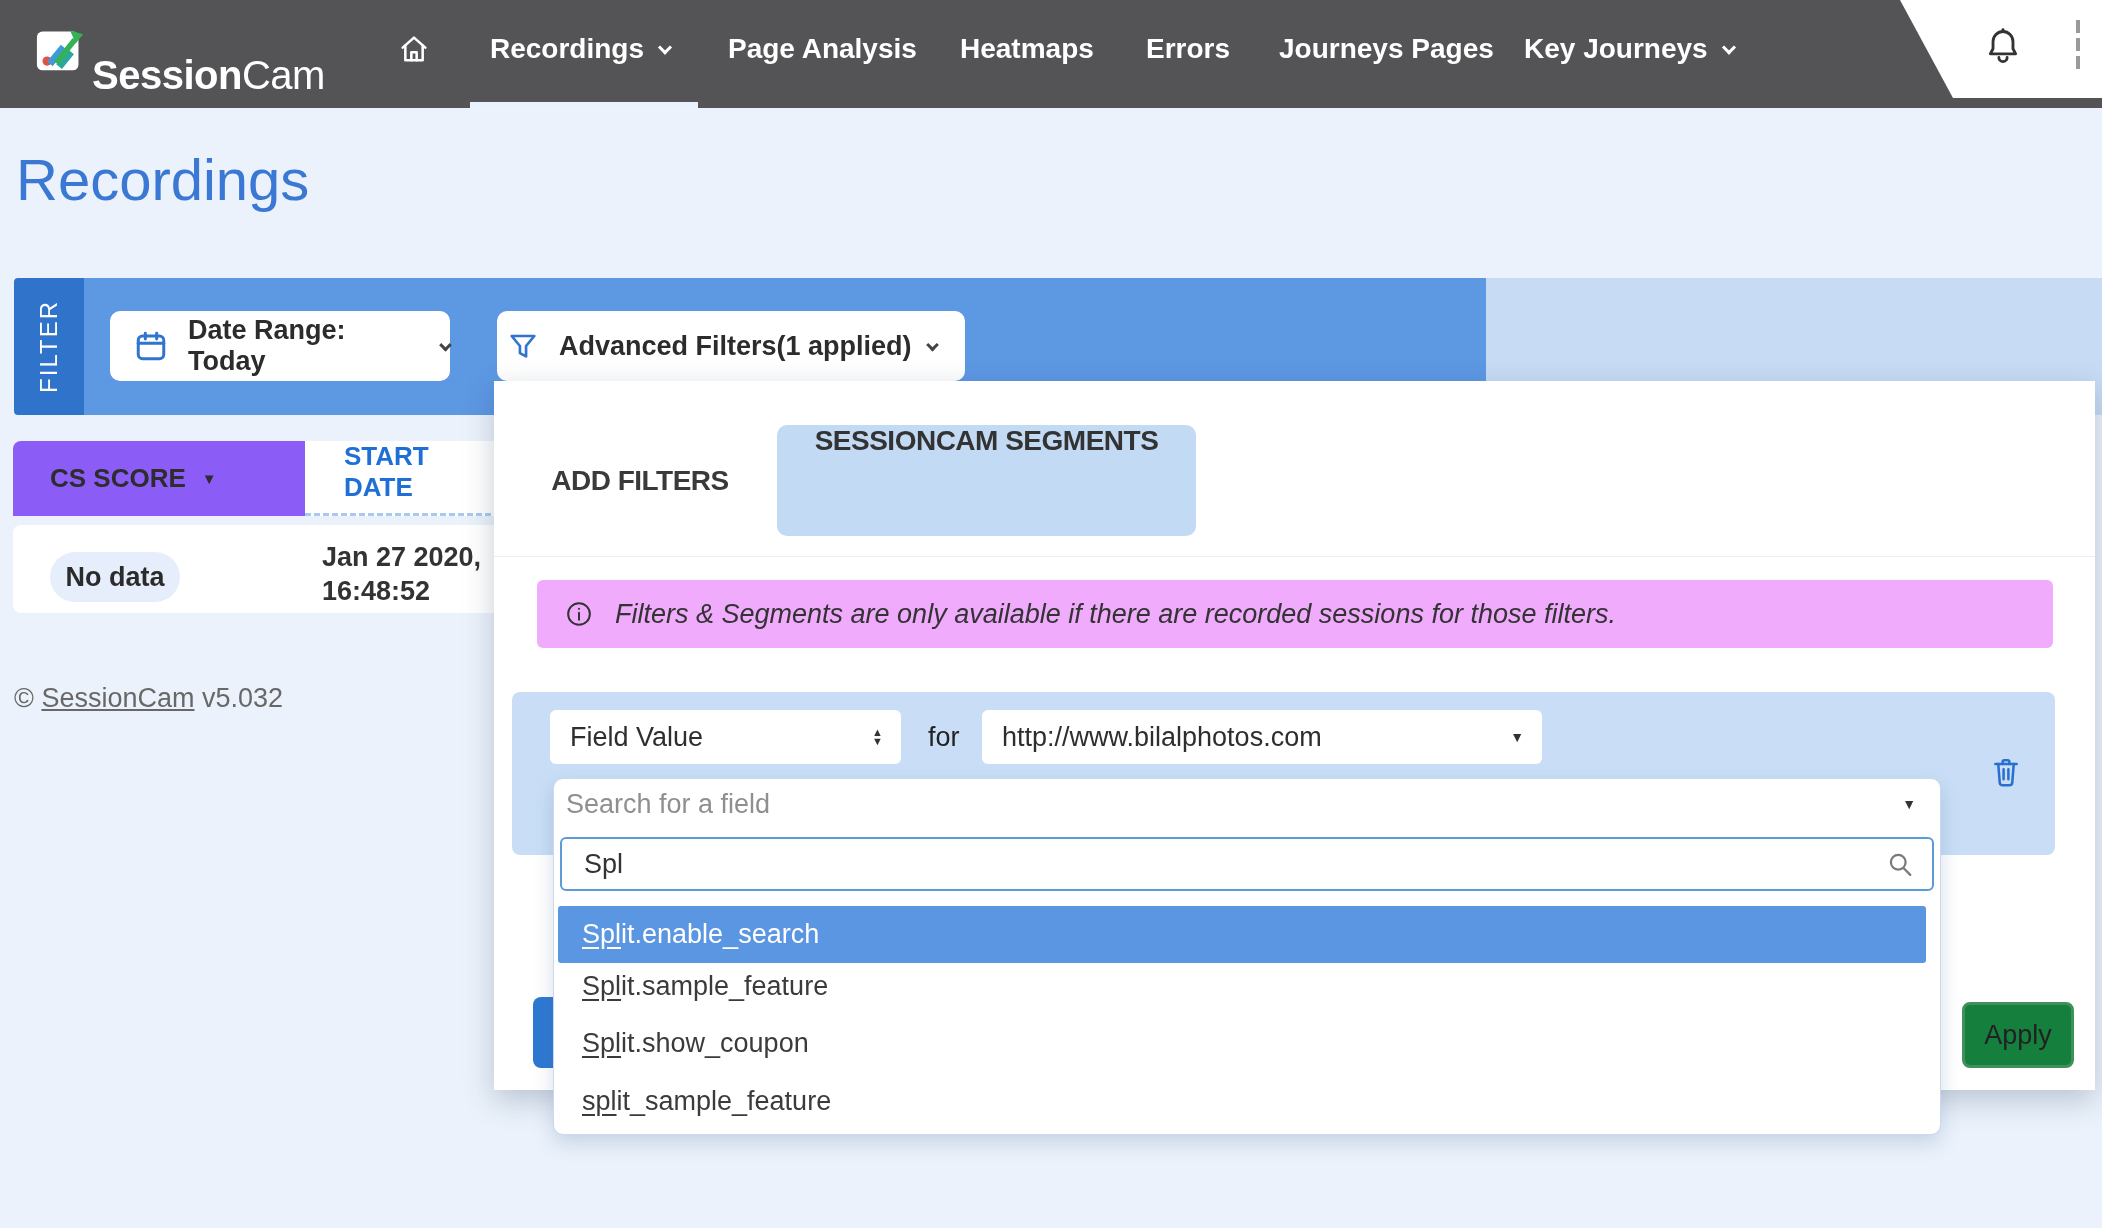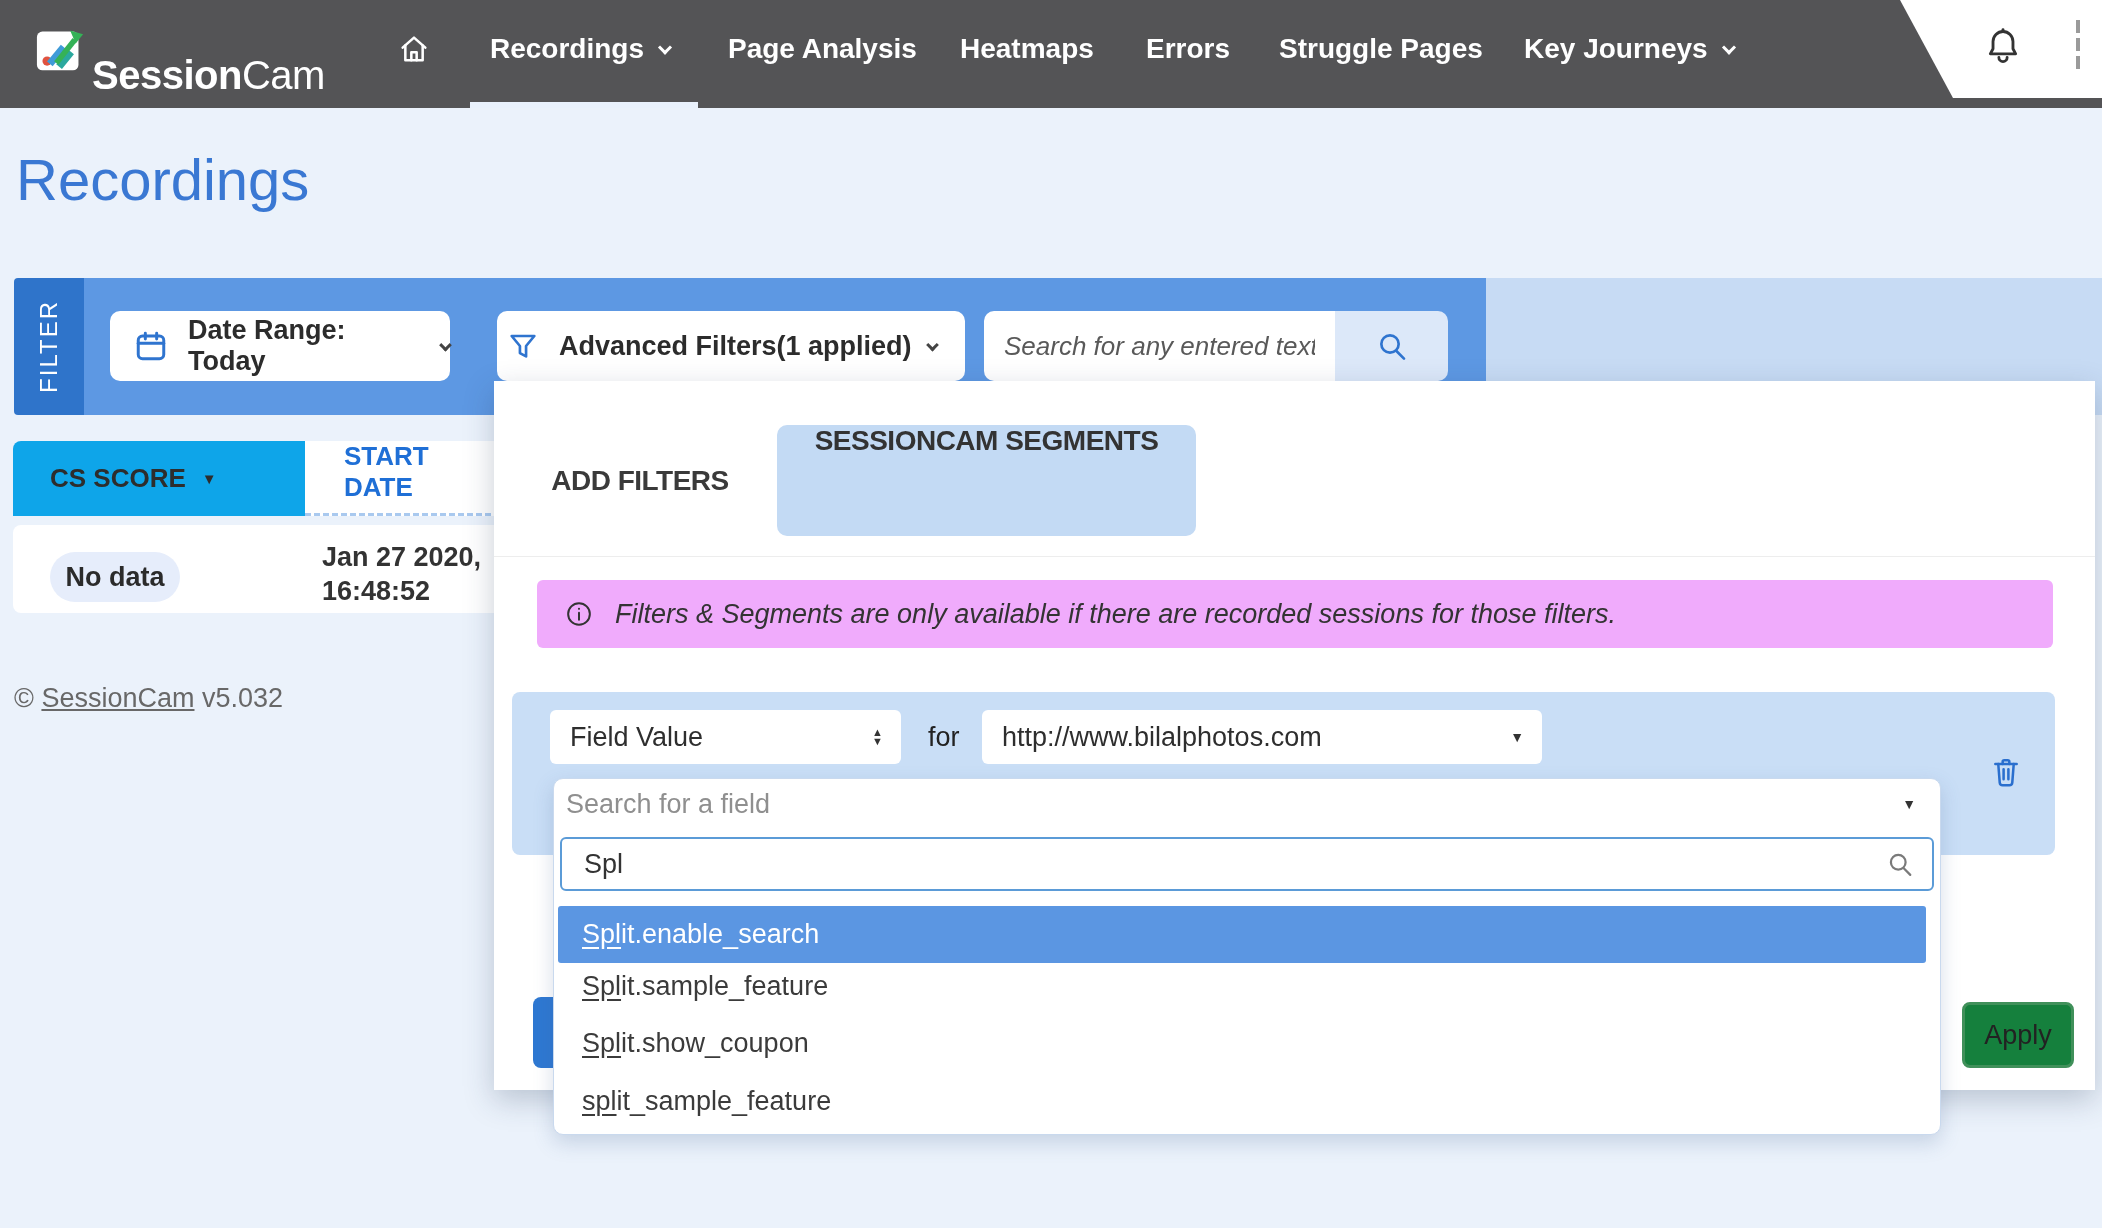--- a/index.html
+++ b/index.html
@@ -40,21 +40,21 @@
   .btn-date { left:110px; width:340px; padding-left:24px; }
   .btn-adv  { left:497px; width:468px; padding-left:10px; }
   .bar-btn .ic { margin-right:20px; display:flex; }
   .search-wrap { position:absolute; left:984px; top:311px; width:464px; height:70px; display:flex; }
   .search-input { width:351px; height:70px; border:none; outline:none; background:#fff; border-radius:10px 0 0 10px;
                   font-size:26px; padding:0 20px; font-family:"Liberation Sans", sans-serif; color:#333; }
   .search-input::placeholder { font-style:italic; color:#595959; }
   .search-btn { width:113px; height:70px; background:#dce8f9; border-radius:0 10px 10px 0; display:flex; align-items:center; justify-content:center; cursor:pointer; }
 
   
-  .th-cs { position:absolute; left:13px; top:441px; width:292px; height:75px; background:#0ea5e9; border-radius:8px 0 0 0;
+  .th-cs { position:absolute; left:13px; top:441px; width:292px; height:75px; background:#8b5cf6; border-radius:8px 0 0 0;
            display:flex; align-items:center; padding-left:37px; font-size:26px; font-weight:700; color:#2d2d2d; cursor:pointer; }
   .th-cs .tri { font-size:15px; margin-left:16px; color:#2d2d2d; }
   .th-sd { position:absolute; left:305px; top:441px; width:195px; height:75px; background:#fff; border-bottom:3px dashed #a9c9ef;
            display:flex; align-items:flex-start; padding-left:39px; font-size:26px; font-weight:700; color:#1f6fd6; cursor:pointer; }
   .trow { position:absolute; left:13px; top:525px; width:487px; height:88px; background:#fff; border-radius:8px 0 0 8px; }
   .pill { position:absolute; left:37px; top:27px; width:130px; height:50px; background:#e6edfb; border-radius:25px;
           display:flex; align-items:center; justify-content:center; font-size:27px; font-weight:700; color:#2b2b2b; }
   .dateTxt { position:absolute; left:309px; top:15px; font-size:27px; font-weight:700; color:#333; line-height:34px; white-space:nowrap; }
 
   
@@ -139,21 +139,21 @@
     <div class="nav-item" style="left:728px;">
       <span>Page Analysis</span>
     </div>
     <div class="nav-item" style="left:960px;">
       <span>Heatmaps</span>
     </div>
     <div class="nav-item" style="left:1146px;">
       <span>Errors</span>
     </div>
     <div class="nav-item" style="left:1279px;">
-      <span>Struggle Pages</span>
+      <span>Journeys Pages</span>
     </div>
     <div class="nav-item" style="left:1524px;">
       <span>Key Journeys</span>
       <span class="chev"></span>
     </div>
 
     <div class="wedge"></div>
     <span class="abs" style="left:1984px; top:26px;">
       <svg width="38" height="42" viewBox="0 0 24 26" fill="none" stroke="#333" stroke-width="1.8" stroke-linecap="round" stroke-linejoin="round">
         <path d="M12 3.2 a6.3 6.3 0 0 1 6.3 6.3 v4.6 l1.7 3.2 H4 l1.7 -3.2 v-4.6 A6.3 6.3 0 0 1 12 3.2 z"></path>
@@ -191,31 +191,20 @@
   <div class="bar-btn btn-adv">
     <span class="ic">
       <svg width="32" height="32" viewBox="0 0 24 24" fill="none" stroke="#2f74cf" stroke-width="2" stroke-linecap="round" stroke-linejoin="round">
         <path d="M3.5 4.5 H20.5 L14.3 12 V19.8 L9.7 17.3 V12 Z"></path>
       </svg>
     </span>
     <span>Advanced Filters(1 applied)</span>
     <span class="chev chev-dark"></span>
   </div>
 
-  <div class="search-wrap">
-    <input class="search-input" type="text" placeholder="Search for any entered text" style="">
-    <div class="search-btn">
-      <span>
-        <svg width="32" height="32" viewBox="0 0 24 24" fill="none" stroke="#2f74cf" stroke-width="2" stroke-linecap="round">
-          <circle cx="10.5" cy="10.5" r="6.5"></circle>
-          <path d="M15.3 15.8 L21 21.5"></path>
-        </svg>
-      </span>
-    </div>
-  </div>
 
   <div class="th-cs">
     <span>CS SCORE</span>
     <span class="tri">▼</span>
   </div>
   <div class="th-sd">
     <span>START DATE</span>
   </div>
 
   <div class="trow">

